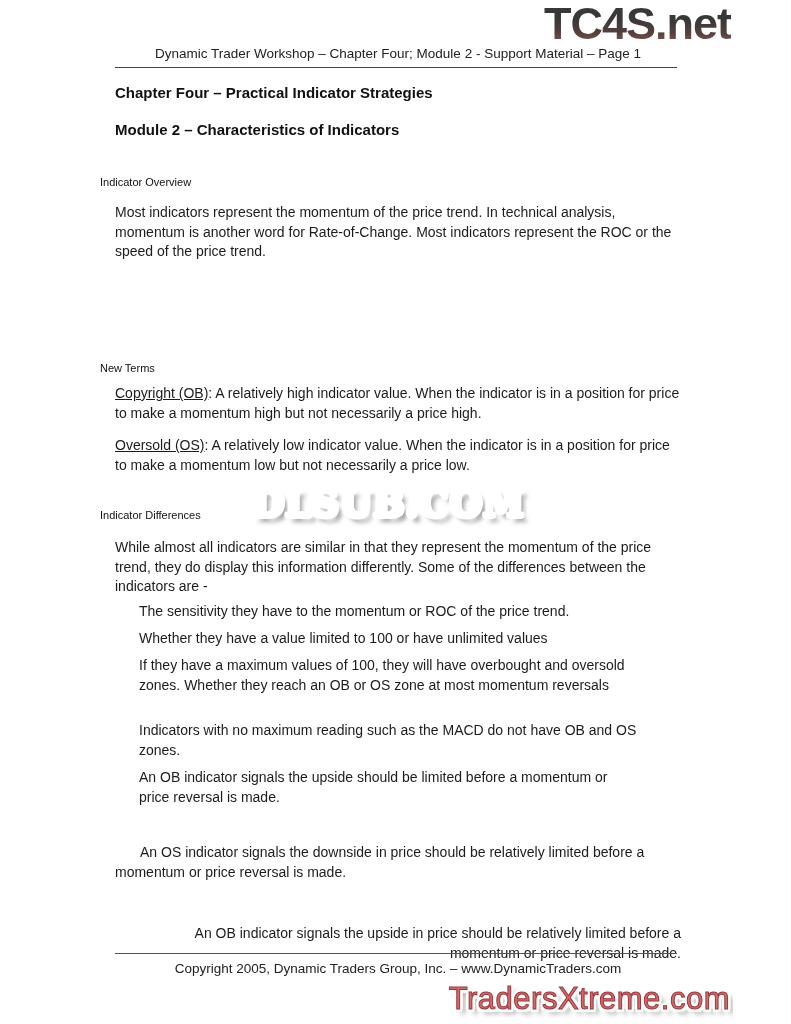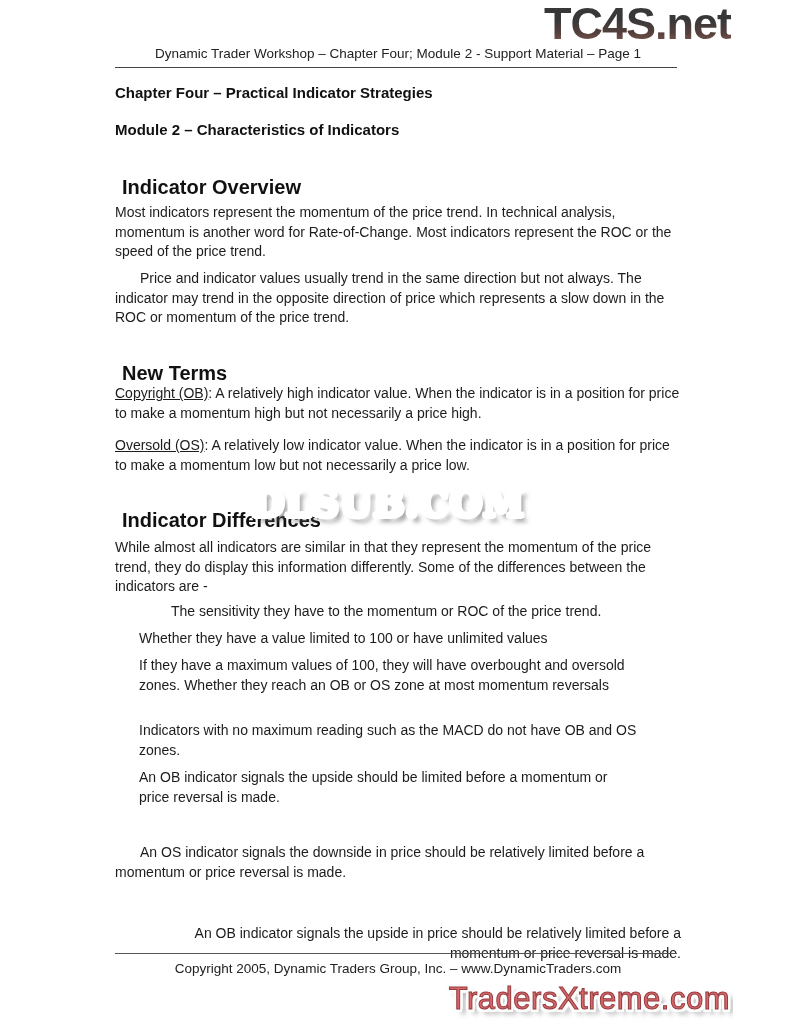--- a/index.html
+++ b/index.html
@@ -27,22 +27,22 @@
   .copyright{
     position:absolute;top:961px;left:115px;width:566px;
     font-size:13.5px;text-align:center;color:#222;
   }
   
   .h-main{
     position:absolute;left:115px;width:566px;
     font-size:15px;font-weight:bold;color:#111;
   }
   .h-sec{
-    position:absolute;left:122px;width:566px;
-    font-size:20px;font-weight:bold;color:#111;
+    position:absolute;left:100px;width:566px;
+    font-size:11px;font-weight:normal;color:#111;
   }
   .para{
     position:absolute;left:115px;width:566px;
     font-size:14px;line-height:19.5px;color:#1c1c1c;
   }
   .indent-first{text-indent:25px;}
   .list-item{
     position:absolute;left:139px;width:500px;
     font-size:14px;line-height:19.5px;color:#1c1c1c;
   }
@@ -92,21 +92,21 @@
   #h-chapter{top:84px;}
   #h-module{top:121px;}
   #h-overview{top:176px;}
   #p-overview-1{top:203px;}
   #p-overview-2{top:269px;}
   #h-terms{top:362px;}
   #p-ob{top:384px;}
   #p-os{top:436px;}
   #h-diff{top:509px;}
   #p-diff-intro{top:538px;}
-  #item-0{top:602px;margin-left:32px;}
+  #item-0{top:602px;}
   #item-1{top:629px;}
   #item-2{top:656px;}
   #item-3{top:721px;}
   #item-4{top:768px;}
   #p-os-signal{top:843px;}
   #p-ob-signal{top:924px;text-align:right;}
 </style>
 </head>
 <body>
 
@@ -117,21 +117,20 @@
   <div class="logo-tx">TradersXtreme.com</div>
 
   <div class="hdr-title">Dynamic Trader Workshop – Chapter Four; Module 2 - Support Material – Page 1</div>
   <div class="hdr-rule"></div>
 
   <div class="h-main" id="h-chapter">Chapter Four – Practical Indicator Strategies</div>
   <div class="h-main" id="h-module">Module 2 – Characteristics of Indicators</div>
 
   <div class="h-sec" id="h-overview">Indicator Overview</div>
   <div class="para" id="p-overview-1">Most indicators represent the momentum of the price trend. In technical analysis, momentum is another word for Rate-of-Change. Most indicators represent the ROC or the speed of the price trend.</div>
-  <div class="para indent-first" id="p-overview-2">Price and indicator values usually trend in the same direction but not always. The indicator may trend in the opposite direction of price which represents a slow down in the ROC or momentum of the price trend.</div>
 
   <div class="h-sec" id="h-terms">New Terms</div>
   <div class="para" id="p-ob"><span class="term">Copyright (OB)</span><span>: A relatively high indicator value. When the indicator is in a position for price to make a momentum high but not necessarily a price high.</span></div>
   <div class="para" id="p-os"><span class="term">Oversold (OS)</span><span>: A relatively low indicator value. When the indicator is in a position for price to make a momentum low but not necessarily a price low.</span></div>
 
   <div class="h-sec" id="h-diff">Indicator Differences</div>
   <div class="para" id="p-diff-intro">While almost all indicators are similar in that they represent the momentum of the price trend, they do display this information differently. Some of the differences between the indicators are -</div>
 
   <div class="list-item" id="item-0">The sensitivity they have to the momentum or ROC of the price trend.</div>
   <div class="list-item" id="item-1">Whether they have a value limited to 100 or have unlimited values</div>

